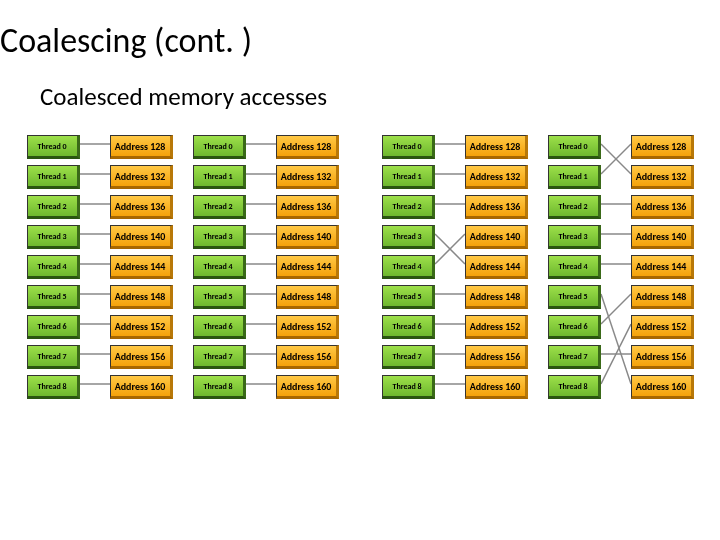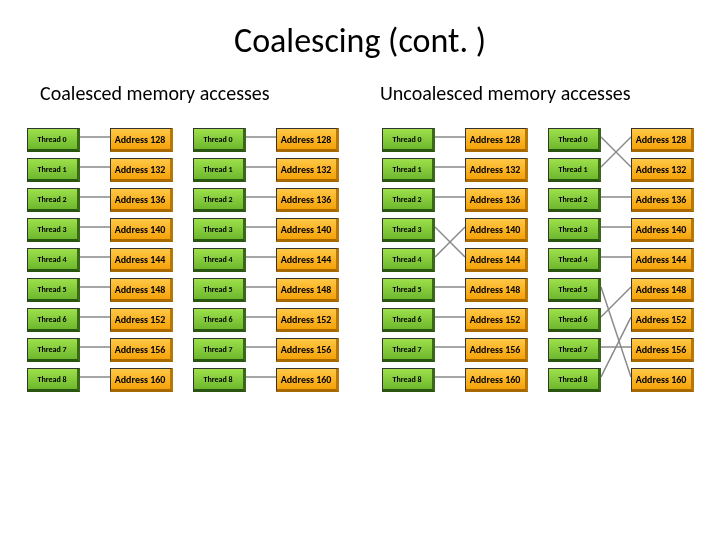--- a/index.html
+++ b/index.html
@@ -4,33 +4,32 @@
 <style>
   * { margin: 0; padding: 0; box-sizing: border-box; }
   body {
     width: 720px;
     height: 540px;
     background: #fff;
     font-family: Calibri, Arial, sans-serif;
     position: relative;
   }
   .title {
-    text-align: center;
     font-size: 34px;
     padding-top: 20px;
     padding-bottom: 20px;
     color: #000;
   }
   .subtitles {
     display: flex;
     justify-content: space-around;
     padding: 0 20px 20px 20px;
   }
   .subtitle {
-    font-size: 20px;
+    font-size: 25px;
     color: #000;
     flex: 1;
     text-align: left;
     padding-left: 20px;
   }
   .diagrams {
     display: flex;
     justify-content: space-around;
     padding: 0 20px;
     gap: 30px;
@@ -98,21 +97,20 @@
     stroke-width: 1.5;
   }
 </style>
 </head>
 <body>
 
 <div class="title">Coalescing (cont. )</div>
 
 <div class="subtitles">
   <div class="subtitle">Coalesced memory accesses</div>
-  <div class="subtitle">Uncoalesced memory accesses</div>
 </div>
 
 <div class="diagrams">
 
   <div class="half">
     <div class="pair">
       <div class="col" id="threads-ca">
           <div class="threadbox">Thread 0</div>
           <div class="threadbox">Thread 1</div>
           <div class="threadbox">Thread 2</div>

